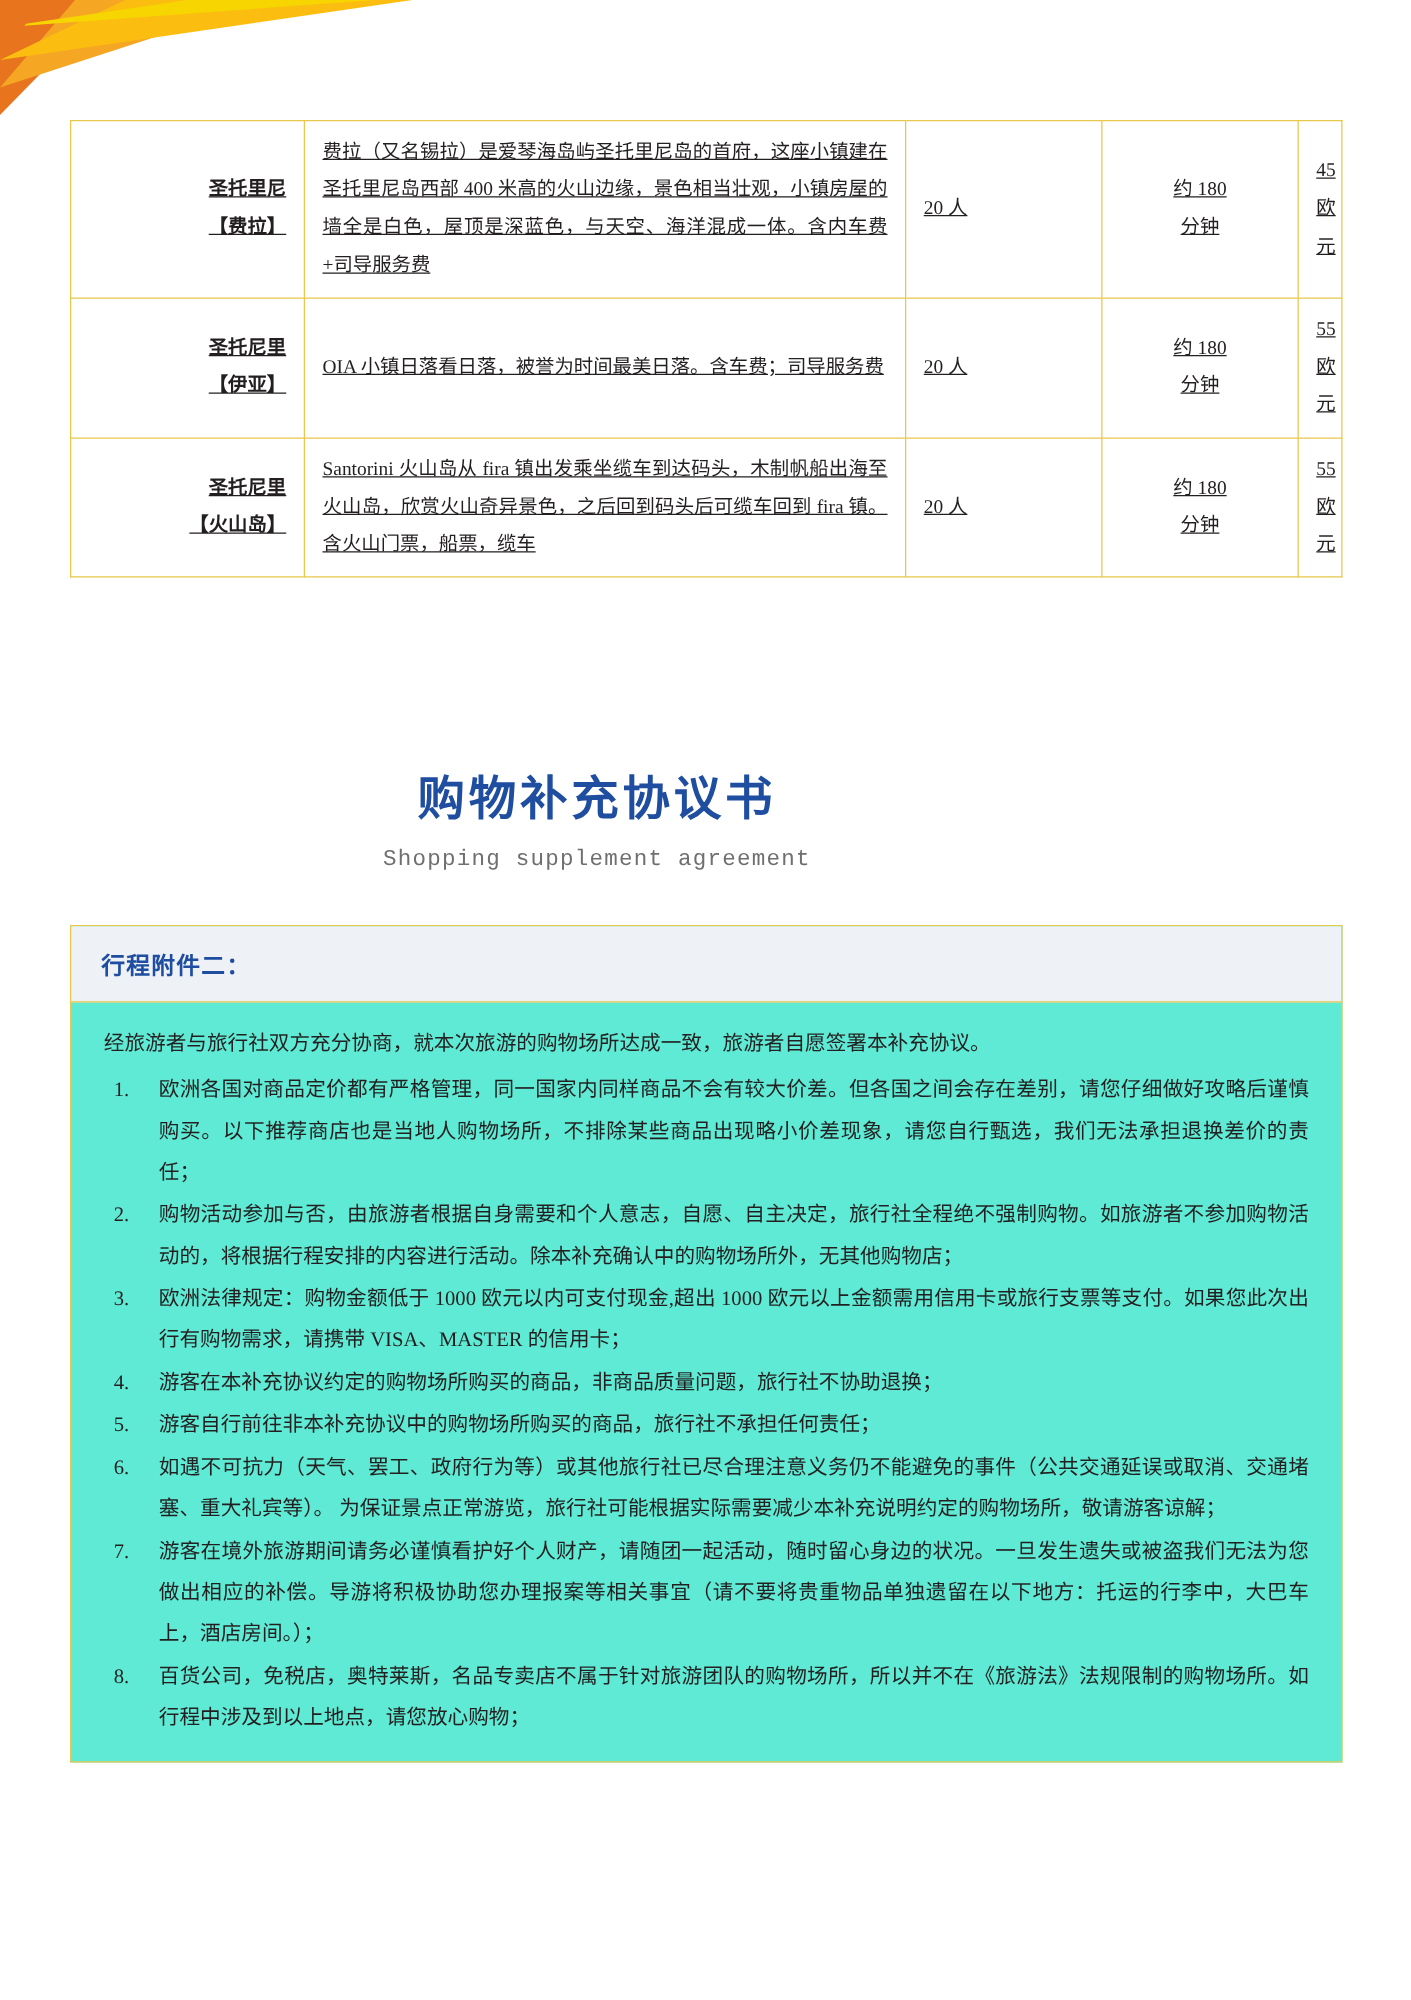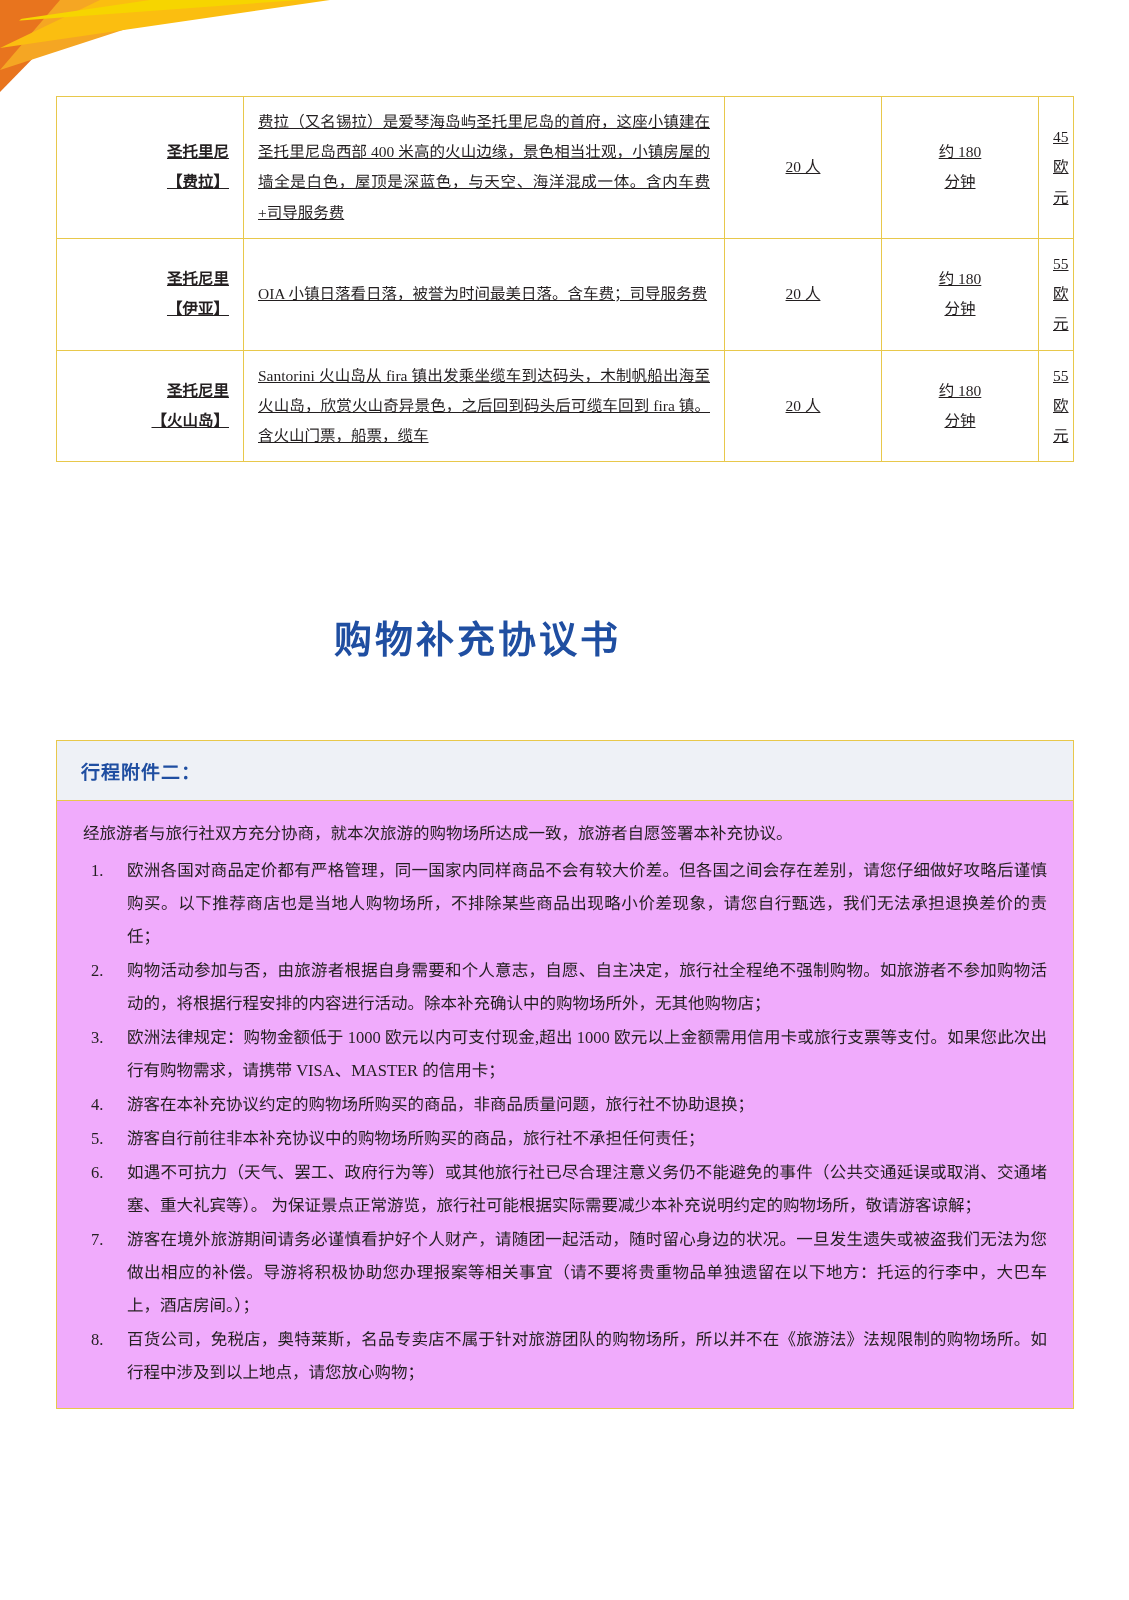--- a/index.html
+++ b/index.html
@@ -59,21 +59,20 @@
   td.col-desc {
     width: 452px;
     text-align: justify;
     font-family: "Liberation Serif", "DejaVu Serif", serif;
     font-size: 16px;
     line-height: 2.05;
     padding: 14px 22px 14px 22px;
   }
   td.col-pax {
     width: 128px;
-    text-align: center;
     font-family: "Liberation Serif", "DejaVu Serif", serif;
     font-size: 16px;
   }
   td.col-dur {
     width: 128px;
     text-align: center;
     font-family: "Liberation Serif", "DejaVu Serif", serif;
     font-size: 16px;
     line-height: 1.75;
   }
@@ -106,21 +105,21 @@
     letter-spacing: 1px;
   }
 
   
   .panel {
     position: absolute;
     left: 56px;
     top: 740px;
     width: 1016px;
     border: 1px solid #e8c84b;
-    background: #f0abfc;
+    background: #5eead4;
   }
   .panel-header {
     background: #eef1f6;
     border-bottom: 1px solid #e8c84b;
     padding: 16px 24px;
     font-size: 19px;
     font-weight: bold;
     color: #1f4ea1;
     letter-spacing: 1px;
   }
@@ -215,20 +214,21 @@
           <span>分钟</span>
         </td>
         <td class="col-price">55 欧元</td>
       </tr>
     </tbody>
   </table>
 </div>
 
 <div class="heading-block">
   <div class="heading-cn">购物补充协议书</div>
+  <div class="heading-en">Shopping supplement agreement</div>
 </div>
 
 <div class="panel">
   <div class="panel-header">行程附件二：</div>
   <div class="panel-body">
     <p class="intro">经旅游者与旅行社双方充分协商，就本次旅游的购物场所达成一致，旅游者自愿签署本补充协议。</p>
     <ol class="terms">
       <li>欧洲各国对商品定价都有严格管理，同一国家内同样商品不会有较大价差。但各国之间会存在差别，请您仔细做好攻略后谨慎购买。以下推荐商店也是当地人购物场所，不排除某些商品出现略小价差现象，请您自行甄选，我们无法承担退换差价的责任；</li>
       <li>购物活动参加与否，由旅游者根据自身需要和个人意志，自愿、自主决定，旅行社全程绝不强制购物。如旅游者不参加购物活动的，将根据行程安排的内容进行活动。除本补充确认中的购物场所外，无其他购物店；</li>
       <li>欧洲法律规定：购物金额低于 1000 欧元以内可支付现金,超出 1000 欧元以上金额需用信用卡或旅行支票等支付。如果您此次出行有购物需求，请携带 VISA、MASTER 的信用卡；</li>

